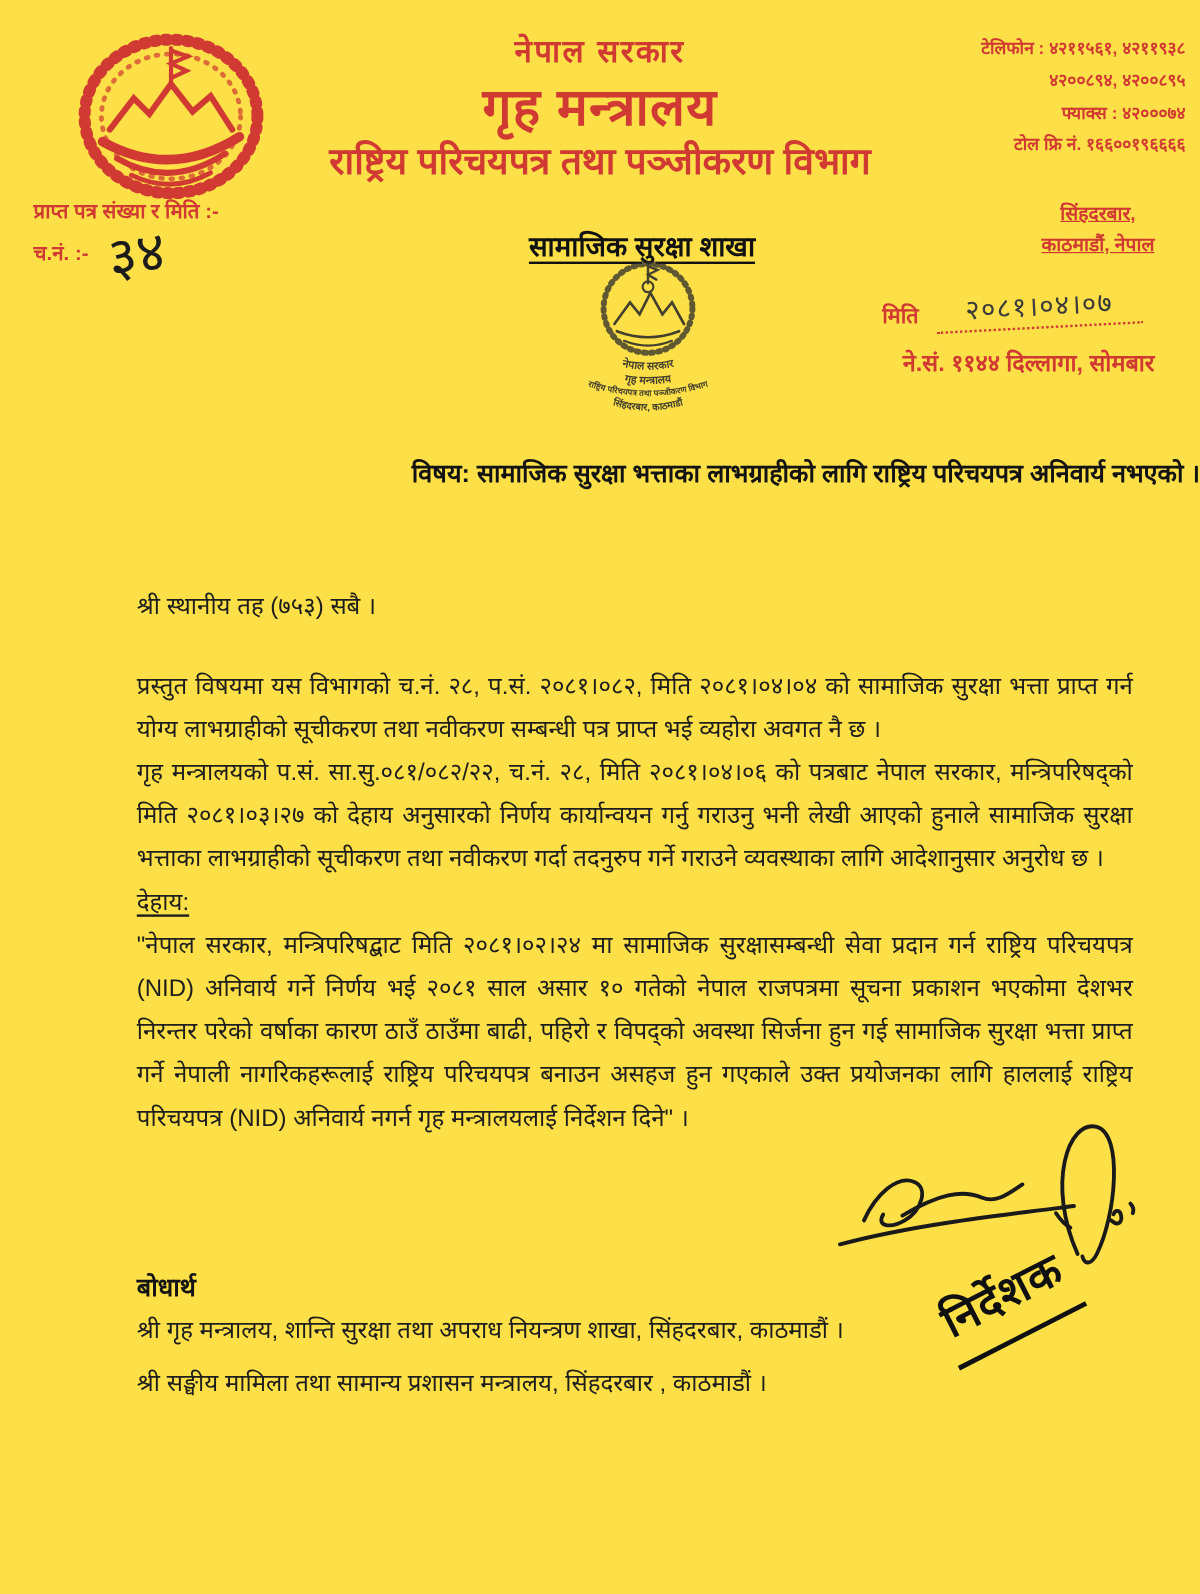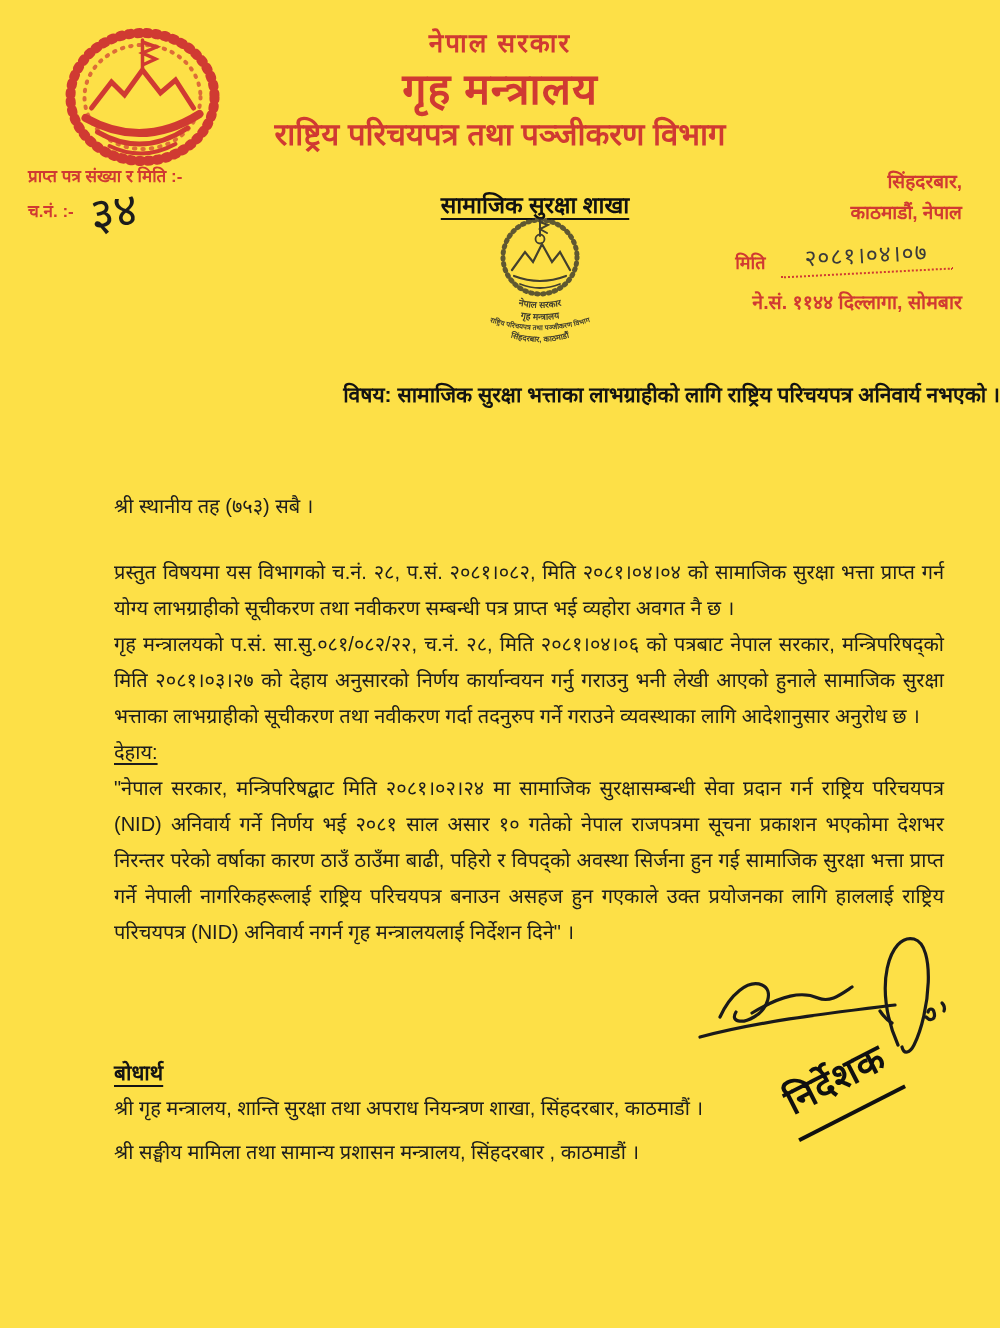--- a/index.html
+++ b/index.html
@@ -23,22 +23,22 @@
   .refblock{position:absolute;left:28px;top:160px;color:var(--red);font-size:17px;font-weight:700;line-height:2.0;}
   .ref-row{white-space:nowrap;}
   .ref-val{margin-left:22px;}
   .hand-chalani{display:inline-block;margin-left:16px;font-size:46px;font-weight:500;
     color:#1c1c1c;transform:rotate(-9deg);line-height:0.8;vertical-align:middle;}
   
   .branch{position:absolute;left:70px;right:0;top:188px;text-align:center;color:#111;
     font-size:23px;font-weight:700;text-decoration:underline;text-underline-offset:5px;}
   .seal{position:absolute;left:440px;top:212px;width:200px;height:140px;opacity:0.88;}
   
-  .addr{position:absolute;right:38px;top:166px;text-align:right;color:var(--red);
-    font-size:19px;font-weight:700;line-height:1.65;}
+  .addr{position:absolute;right:38px;top:166px;text-align:center;color:var(--red);
+    font-size:16px;font-weight:700;line-height:1.65;text-decoration:underline;}
   .daterow{position:absolute;right:48px;top:238px;white-space:nowrap;}
   .miti-label{color:var(--red);font-size:18px;font-weight:700;vertical-align:bottom;}
   .hand-date{display:inline-block;margin-left:10px;padding:0 6px 2px 6px;
     border-bottom:2px dotted var(--red);color:#3b3b3b;font-size:23px;font-weight:500;
     transform:rotate(-3deg);letter-spacing:1px;min-width:160px;text-align:center;}
   .nsline{position:absolute;right:38px;top:288px;color:var(--red);font-size:19.5px;font-weight:700;}
   
   .subject{position:absolute;left:0;right:0;top:380px;text-align:right;color:#131313;
     font-size:21px;font-weight:700;}
   
@@ -47,21 +47,21 @@
   .salutation{text-align:left;margin:0 0 30px 0;}
   .para{margin:0;}
   .dehaya{display:inline-block;margin:0;text-decoration:underline;text-underline-offset:4px;font-weight:400;}
   
   .signature{position:absolute;left:690px;top:925px;width:270px;height:145px;}
   .director-stamp{position:absolute;left:800px;top:1075px;color:#101010;
     font-size:37px;font-weight:800;border-bottom:4px solid #101010;padding:0 6px 12px 6px;
     transform:rotate(-27deg);transform-origin:left bottom;letter-spacing:1px;}
   
   .cc-head{position:absolute;left:114px;top:1058px;color:#141414;font-size:21px;font-weight:700;
-    text-decoration:underline;text-underline-offset:5px;}
+    text-underline-offset:5px;}
   .cc-item1{position:absolute;left:114px;top:1094px;color:#1d1d1d;font-size:20px;}
   .cc-item2{position:absolute;left:114px;top:1138px;color:#1d1d1d;font-size:20px;}
   :root{--red:#d03a32;}
   svg{display:block;}
 </style>
 </head>
 <body>
 
 <div class="page">
 
@@ -74,20 +74,26 @@
       <path d="M38,96 Q95,128 152,92" stroke-width="8"></path>
       <path d="M50,110 Q95,136 140,106" stroke-width="5"></path>
       <path d="M62,124 Q95,140 128,122" stroke-width="4"></path>
     </g>
   </svg>
 
   <div class="hdr-line hdr-gov">नेपाल सरकार</div>
   <div class="hdr-line hdr-min">गृह मन्त्रालय</div>
   <div class="hdr-line hdr-dept">राष्ट्रिय परिचयपत्र तथा पञ्जीकरण विभाग</div>
 
+  <div class="contact">
+    <div>टेलिफोन : ४२११५६१, ४२११९३८</div>
+    <div>४२००८९४, ४२००८९५</div>
+    <div>फ्याक्स : ४२०००७४</div>
+    <div>टोल फ्रि नं. १६६००१९६६६६</div>
+  </div>
 
   <div class="refblock">
     <div class="ref-row">प्राप्त पत्र संख्या र मिति :-</div>
     <div class="ref-row">
       <span>च.नं. :-</span><span class="hand-chalani">३४</span>
     </div>
   </div>
 
   <div class="branch">सामाजिक सुरक्षा शाखा</div>
   <svg class="seal" viewBox="0 0 200 140" aria-hidden="true">

